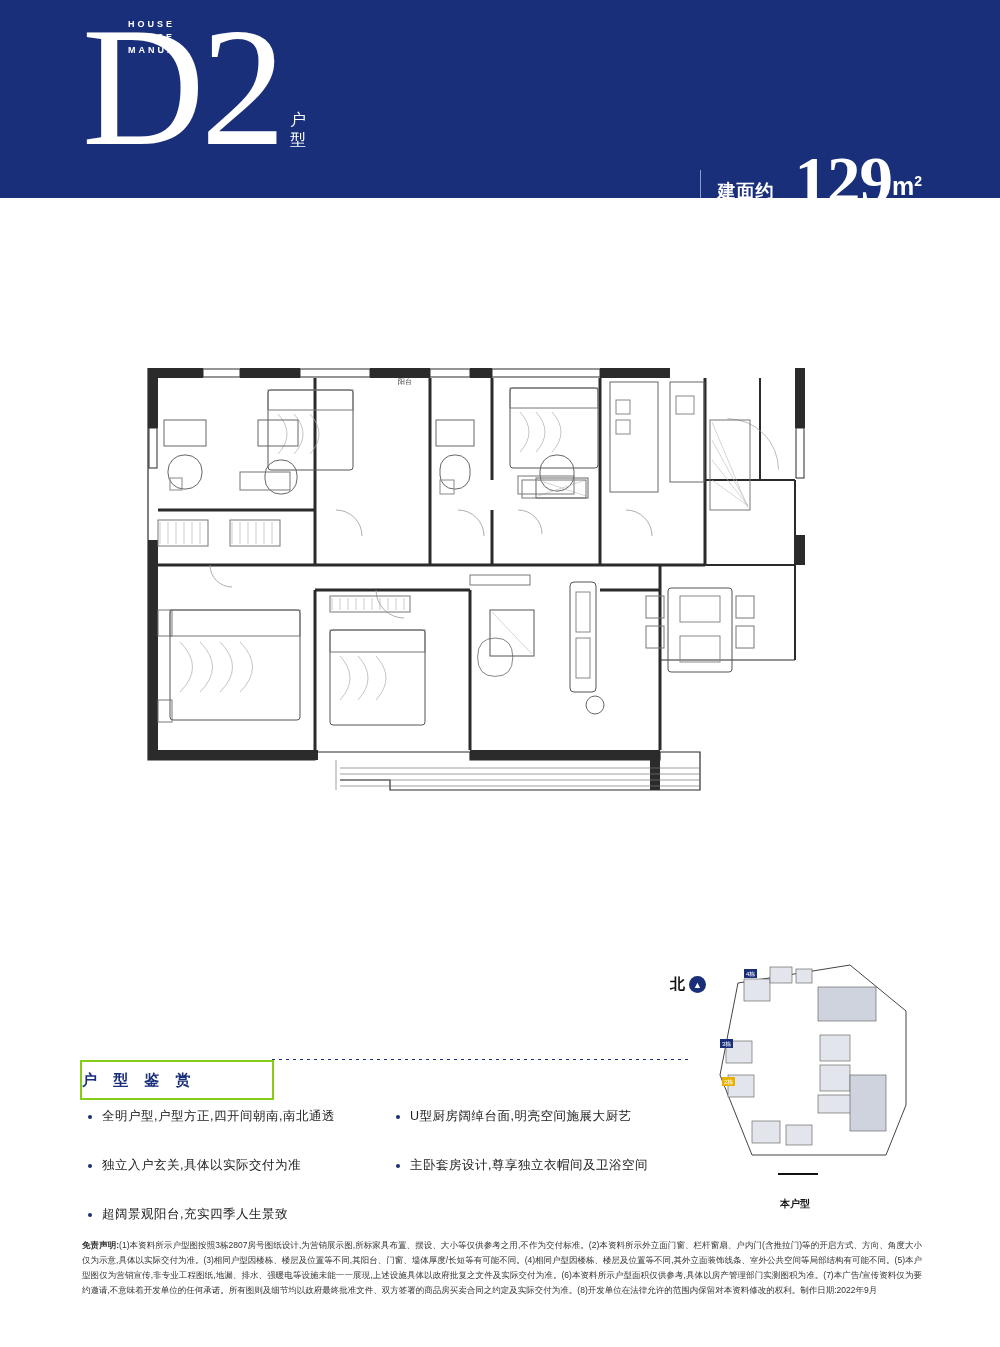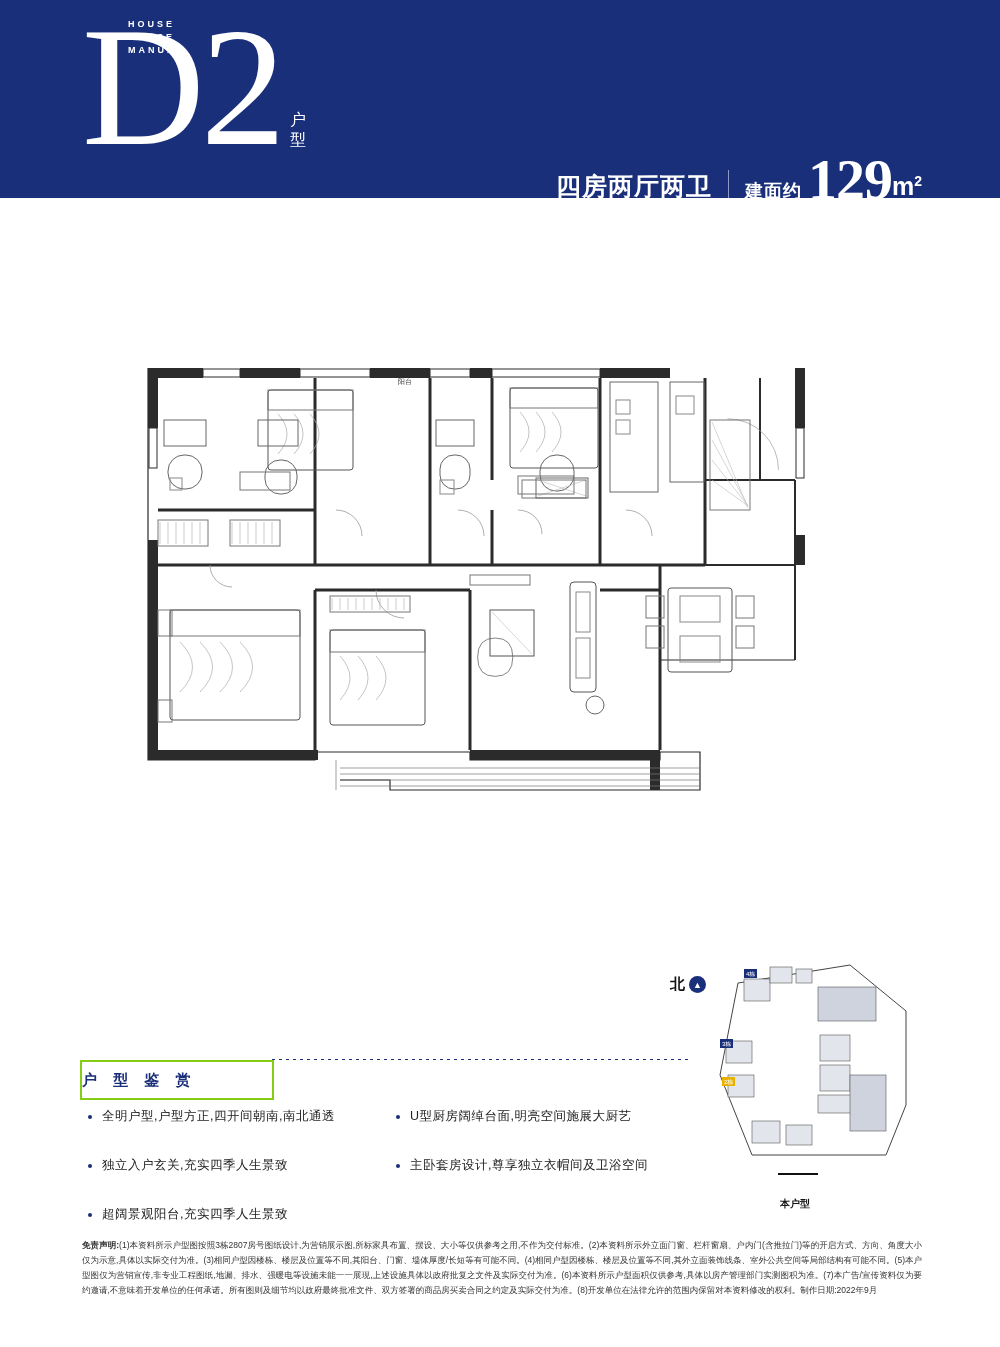--- a/index.html
+++ b/index.html
@@ -39,21 +39,21 @@
     position:absolute;right:78px;top:128px;
     display:flex;align-items:flex-end;color:#ffffff;
   }
   .hr-rooms{font-size:25px;font-weight:700;letter-spacing:1px;padding-bottom:5px;}
   .hr-div{
     width:1px;height:34px;background:#8d9ac7;margin:0 16px 4px 16px;
   }
   .hr-area-label{font-size:18px;font-weight:700;padding-bottom:5px;letter-spacing:1px;}
   .hr-num{
     font-family:"Liberation Serif","DejaVu Serif",serif;
-    font-size:58px;font-weight:700;line-height:56px;margin-left:6px;letter-spacing:-1px;
+    font-size:67px;font-weight:700;line-height:56px;margin-left:20px;letter-spacing:-1px;
   }
   .hr-unit{font-size:25px;font-weight:700;padding-bottom:7px;margin-top:44px;}
   .hr-unit sup{font-size:14px;}
 
   
   .plan-wrap{
     position:absolute;left:140px;top:360px;width:720px;height:470px;
   }
   .plan-svg{display:block;}
 
@@ -129,21 +129,20 @@
   </div>
   <div class="header-left">
     <div class="big-d">D</div>
     <div class="big-d">2</div>
   </div>
   <div class="suffix-vert">
     <div>户</div>
     <div>型</div>
   </div>
   <div class="header-right">
-    <div class="hr-rooms">四房两厅两卫</div>
     <div class="hr-div"></div>
     <div class="hr-area-label">建面约</div>
     <div class="hr-num">129</div>
     <div class="hr-unit"><span>m</span><sup>2</sup></div>
   </div>
 </div>
 
 <div class="plan-wrap">
 <svg class="plan-svg" width="720" height="470" viewBox="0 0 720 470" xmlns="http://www.w3.org/2000/svg">
   <g fill="none" stroke="#3a3a3a" stroke-width="1">
@@ -293,21 +292,21 @@
   <div class="feature">
     <span class="dot"></span>
     <span>全明户型,户型方正,四开间朝南,南北通透</span>
   </div>
   <div class="feature">
     <span class="dot"></span>
     <span>U型厨房阔绰台面,明亮空间施展大厨艺</span>
   </div>
   <div class="feature">
     <span class="dot"></span>
-    <span>独立入户玄关,充实四季人生景致</span>
+    <span>独立入户玄关,具体以实际交付为准</span>
   </div>
   <div class="feature">
     <span class="dot"></span>
     <span>主卧套房设计,尊享独立衣帽间及卫浴空间</span>
   </div>
   <div class="feature">
     <span class="dot"></span>
     <span>超阔景观阳台,充实四季人生景致</span>
   </div>
 </div>

